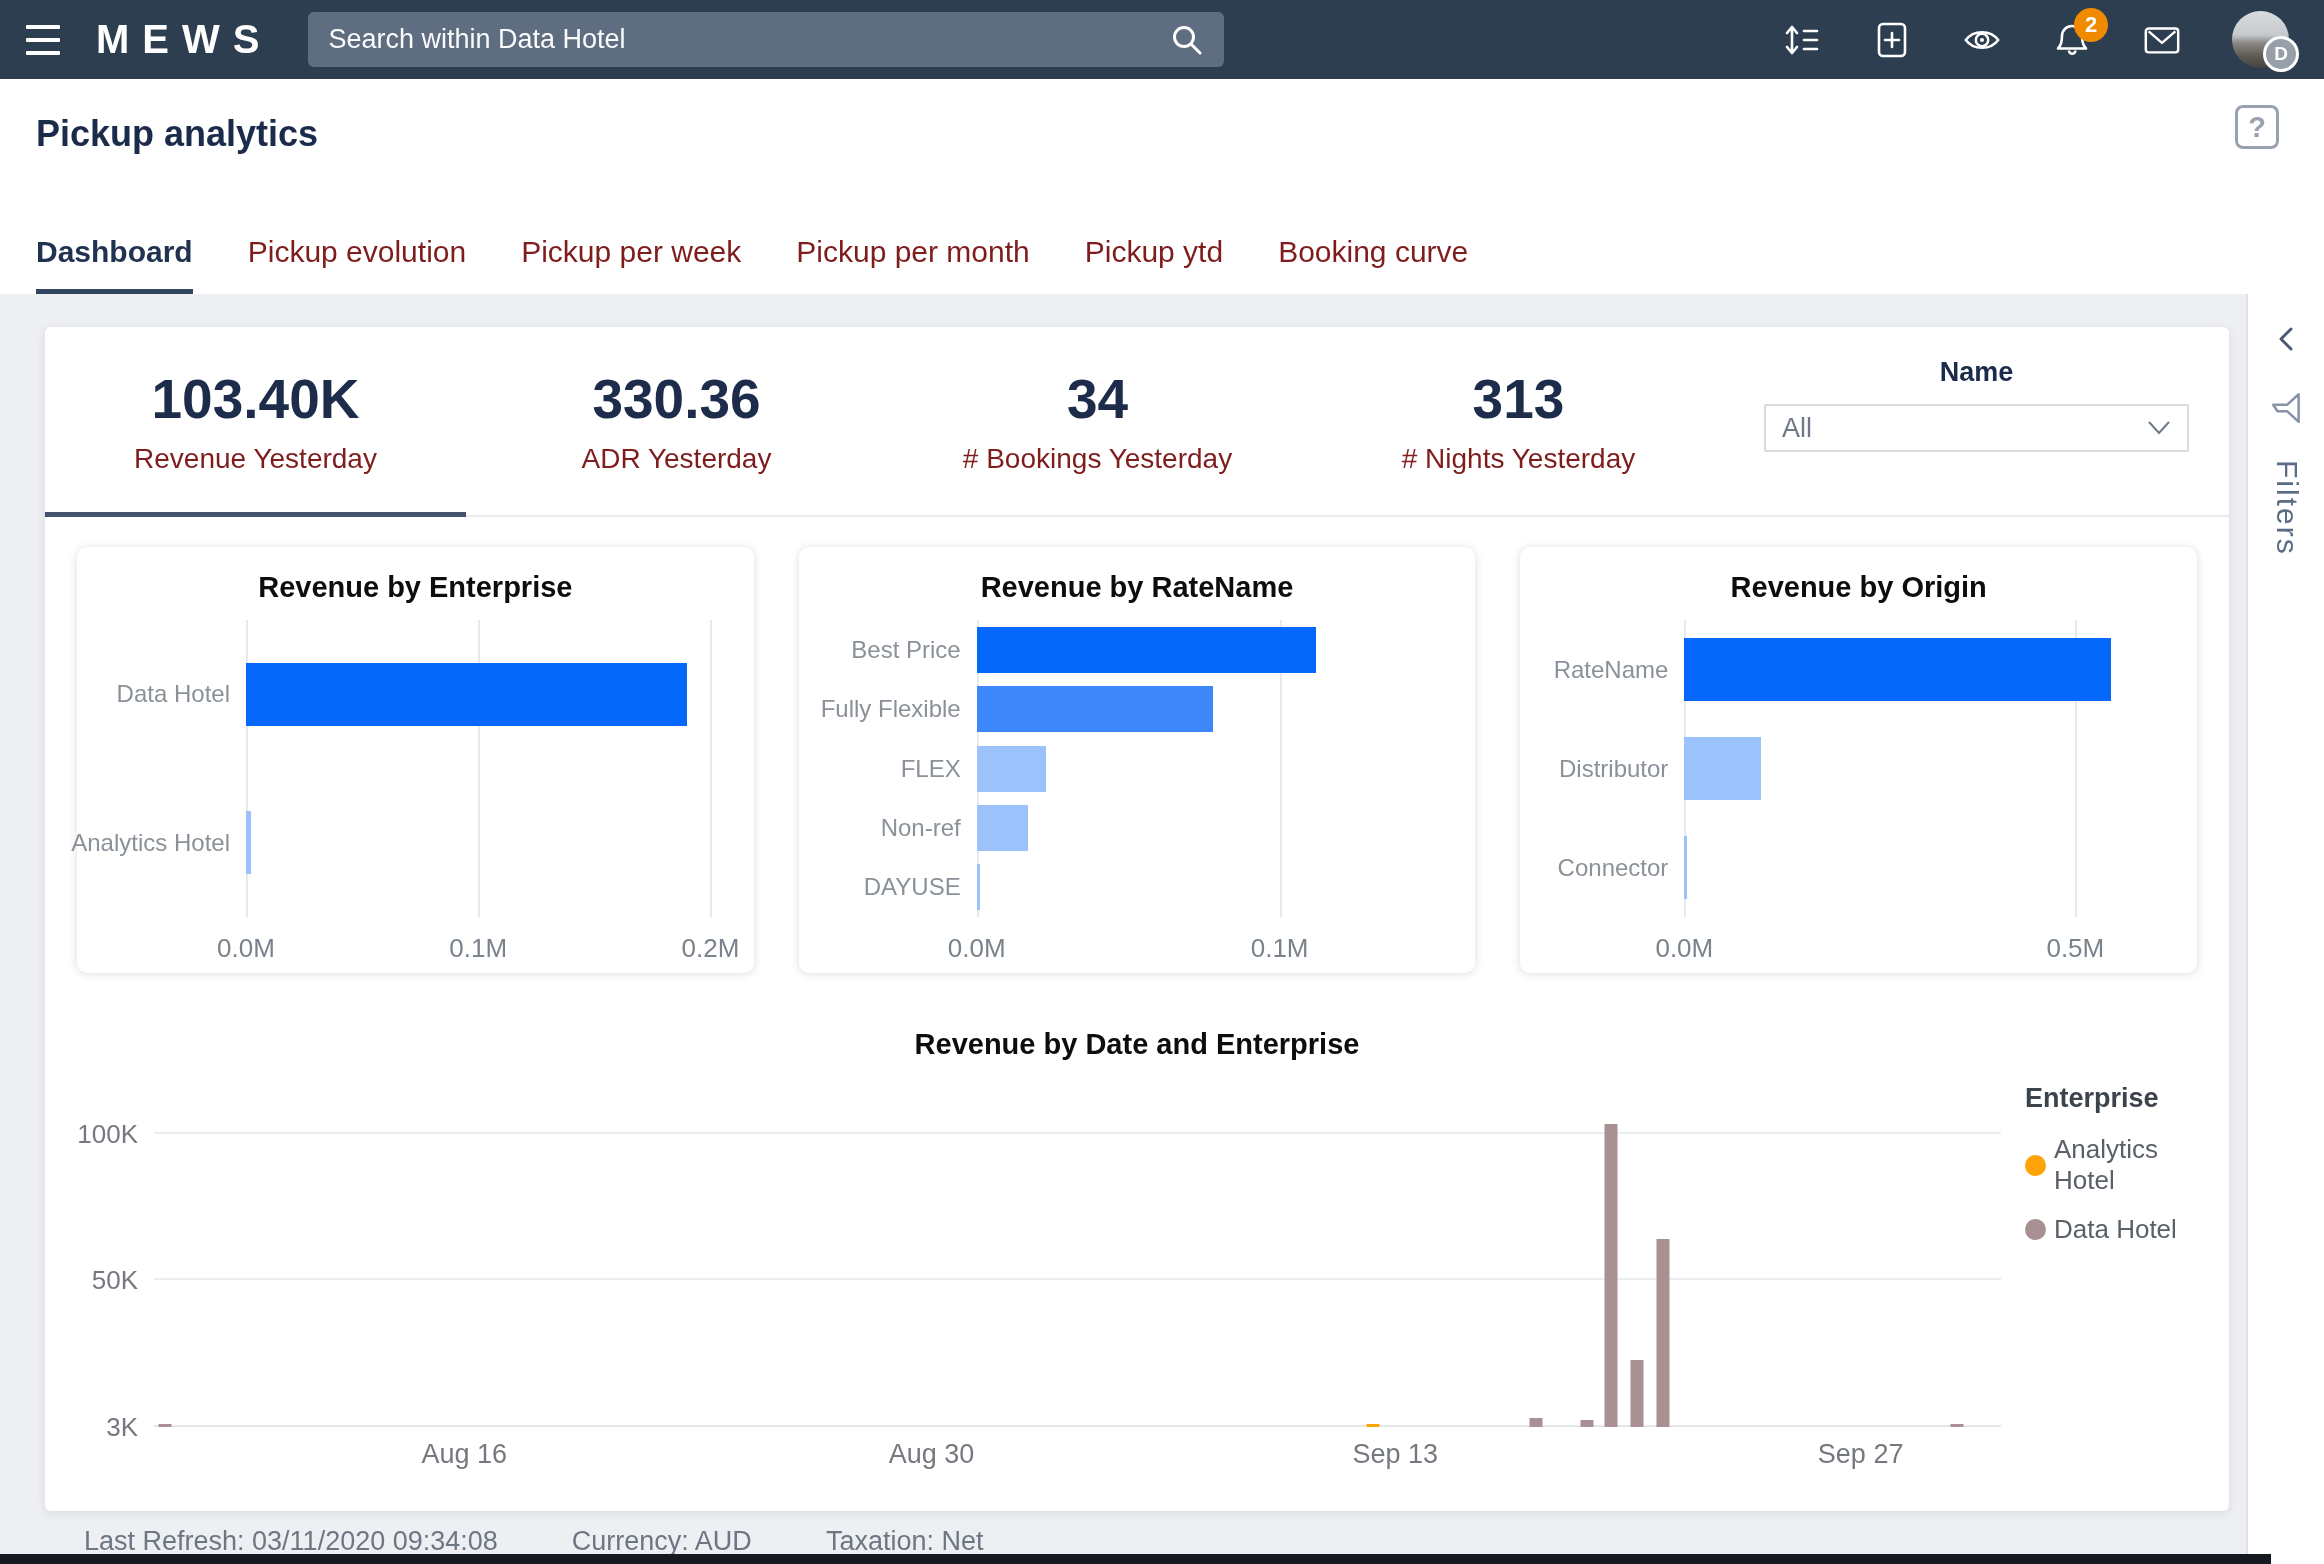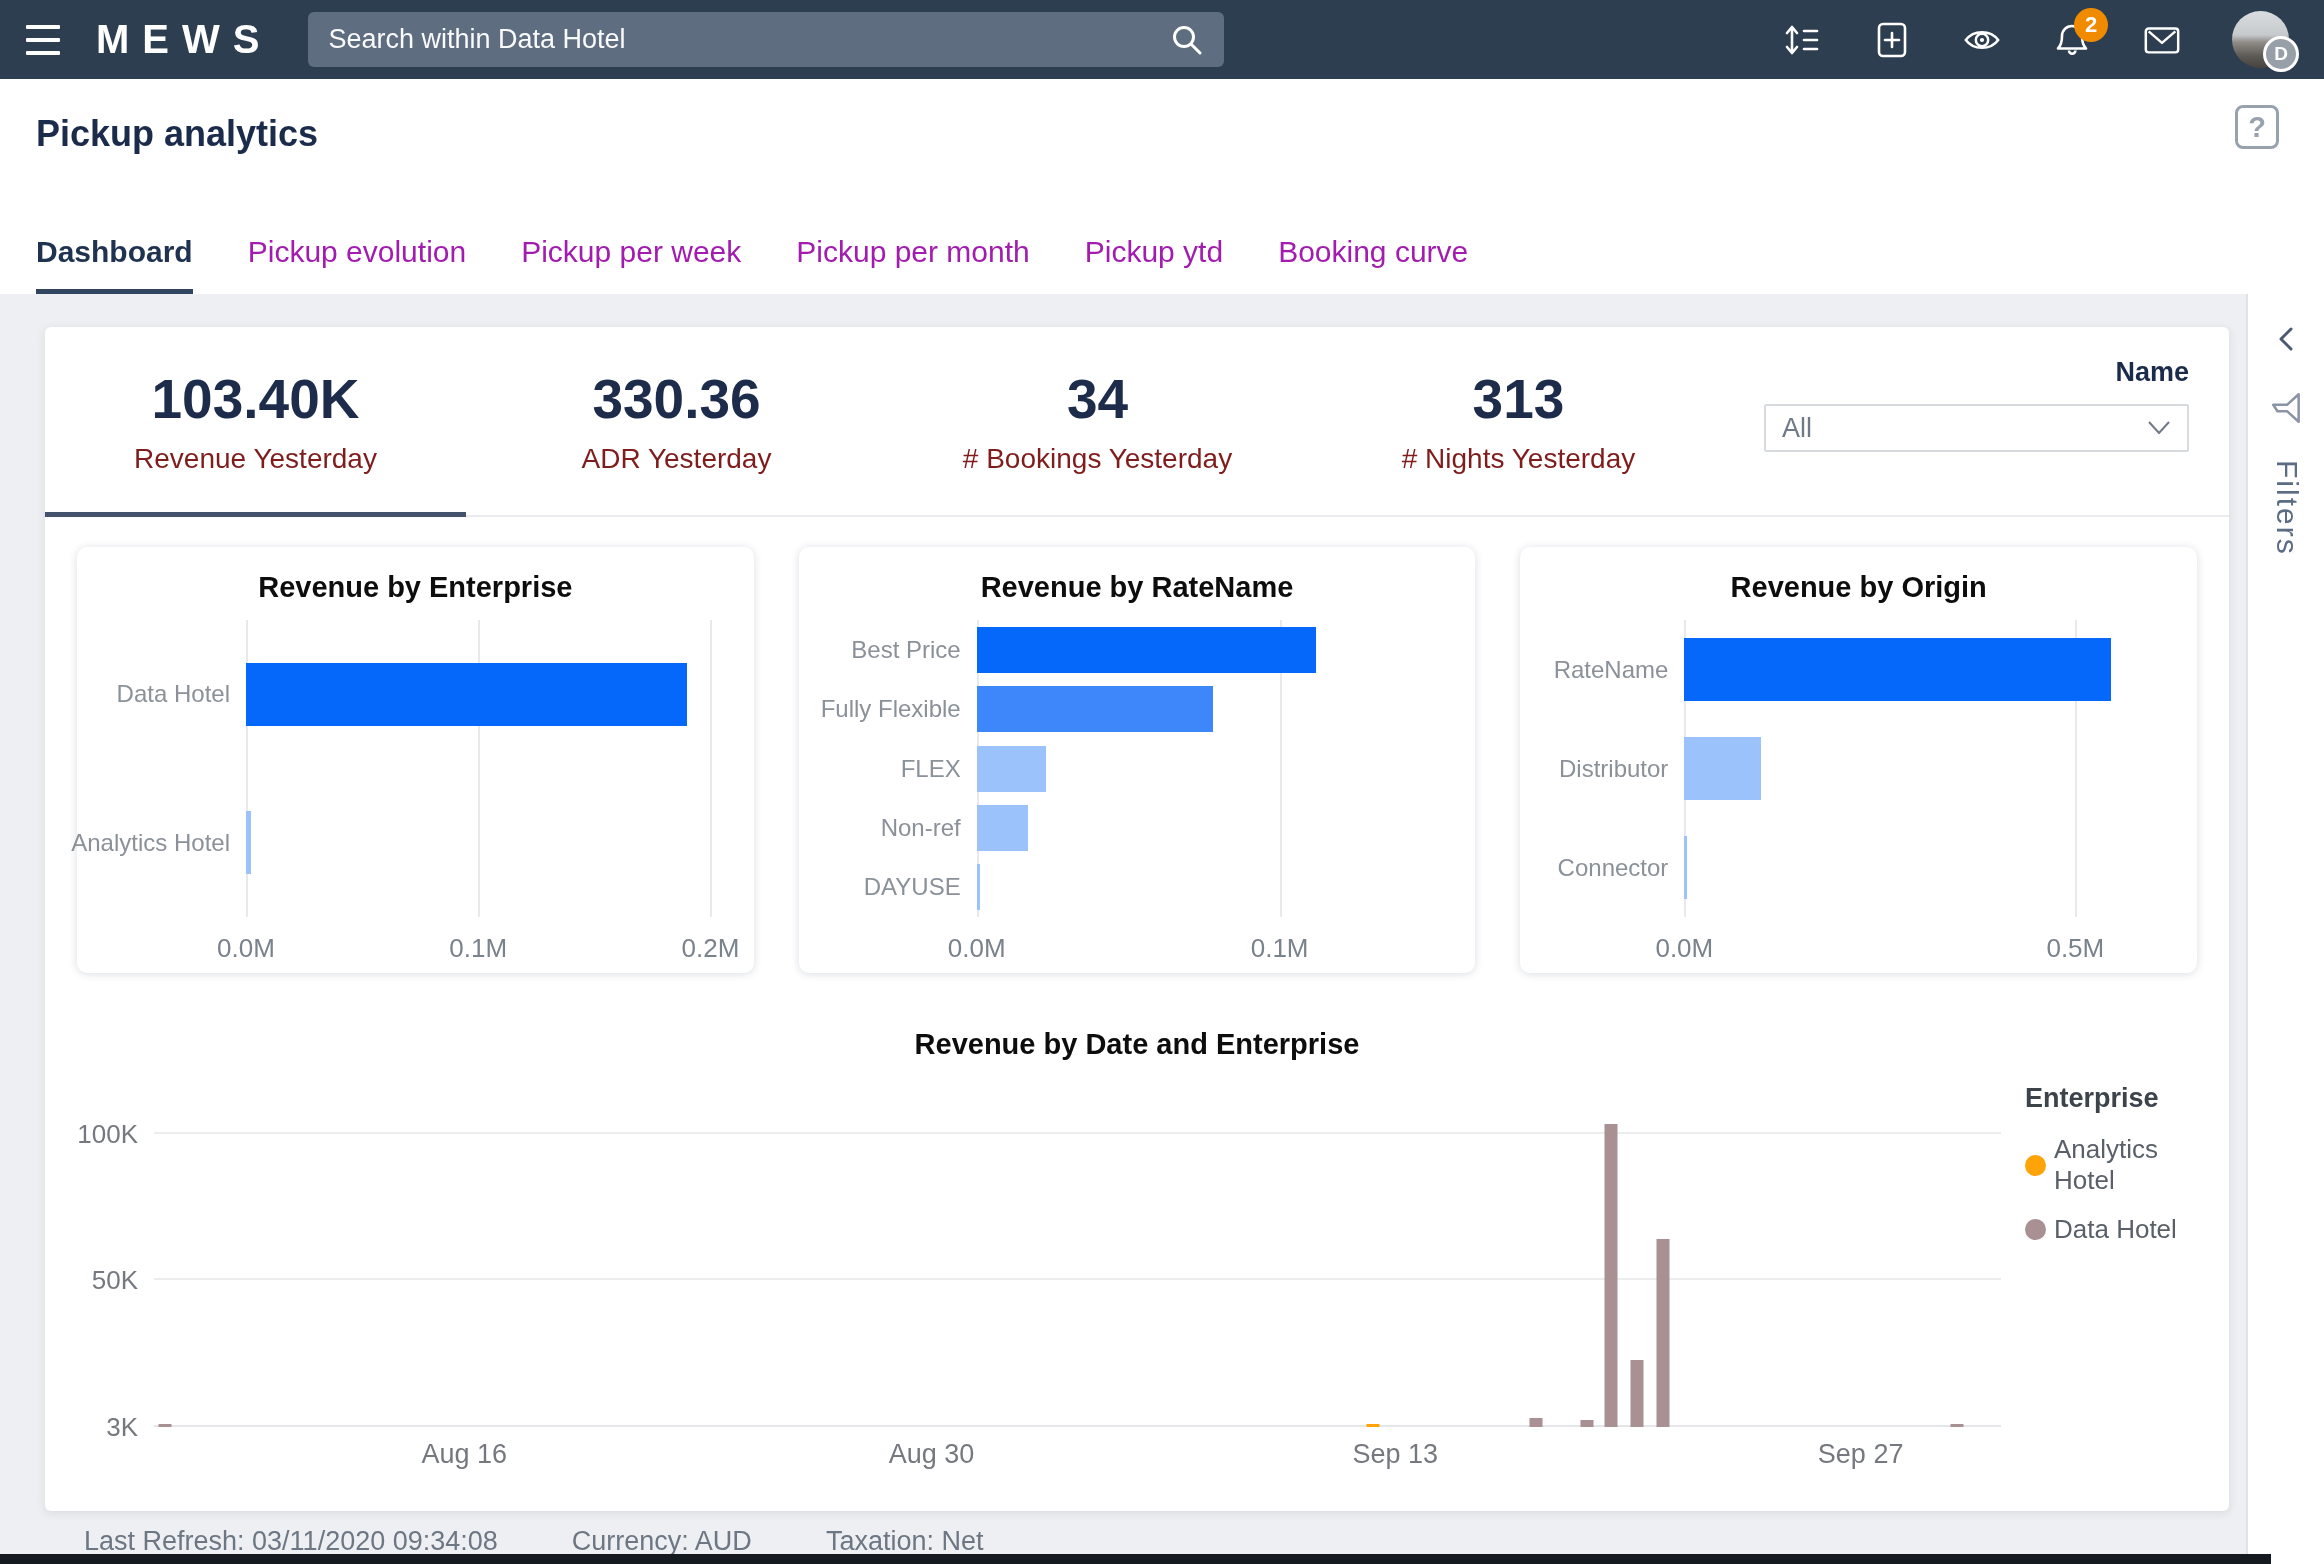--- a/index.html
+++ b/index.html
@@ -22,37 +22,37 @@
   .avatar{width:57px;height:57px;border-radius:50%;position:relative;cursor:pointer;
     background:linear-gradient(180deg,#d9dde0 0%,#c6cacd 42%,#8f8b87 55%,#5f5b56 78%,#454240 100%)}
   .avatar-badge{position:absolute;bottom:-4px;right:-10px;width:30px;height:30px;border-radius:50%;background:#97A0A9;
     border:3px solid #fff;color:#fff;font-size:19px;font-weight:bold;display:flex;align-items:center;justify-content:center}
   
   .page-head{background:#fff;height:97px;position:relative;padding:34px 36px 0;box-sizing:border-box}
   .page-title{font-size:36px;font-weight:bold;color:#1B2B4B}
   .help-btn{position:absolute;right:46px;top:26px;width:44px;height:44px;border:3px solid #98A2AE;border-radius:8px;color:#98A2AE;
     font-size:29px;font-weight:bold;display:flex;align-items:center;justify-content:center;box-sizing:border-box;cursor:pointer}
   .tabs{background:#fff;height:118px;display:flex;gap:55px;padding:51px 36px 0;box-sizing:border-box;align-items:flex-end}
-  .tab{font-size:30px;color:#a21caf;padding-bottom:20px;border-bottom:5px solid transparent;cursor:pointer;white-space:nowrap}
+  .tab{font-size:30px;color:#7f1d1d;padding-bottom:20px;border-bottom:5px solid transparent;cursor:pointer;white-space:nowrap}
   .tab.active{color:#1F3350;font-weight:bold;border-bottom-color:#32455E}
   
   .content{position:relative;height:1270px;background:#EDEFF2}
   .filter-rail{position:absolute;top:0;right:0;width:79px;height:100%;background:#fff;border-left:2px solid #DFE2E6;
     display:flex;flex-direction:column;align-items:center;padding-top:28px;gap:34px;box-sizing:border-box;z-index:2}
   .rail-label{writing-mode:vertical-rl;font-size:30px;color:#5B6C85;letter-spacing:2px}
   .main-card{position:absolute;left:45px;top:33px;width:2184px;height:1184px;background:#fff;border-radius:6px;
     box-shadow:0 2px 10px rgba(26,43,73,.10)}
   
   .kpi-row{display:flex;height:188px;border-bottom:2px solid #E9EBEF}
   .kpis{display:flex}
   .kpi{width:421px;display:flex;flex-direction:column;align-items:center;justify-content:center;gap:12px;position:relative;cursor:pointer}
   .kpi.selected::after{content:"";position:absolute;bottom:-2px;left:0;right:0;height:5px;background:#44536B}
   .kpi-value{font-size:55px;font-weight:bold;color:#1C2C4A}
   .kpi-label{font-size:28px;color:#7f1d1d}
-  .name-filter{margin-left:auto;width:465px;padding:30px 40px 0 0;display:flex;flex-direction:column;align-items:flex-end;gap:16px;box-sizing:border-box}
+  .name-filter{margin-left:auto;width:465px;padding:30px 40px 0 0;display:flex;flex-direction:column;align-items:center;gap:16px;box-sizing:border-box}
   .name-label{font-size:27px;font-weight:bold;color:#1B2B4B}
   .select-box{width:100%;height:48px;border:2px solid #D7DBE0;border-radius:2px;display:flex;align-items:center;
     justify-content:space-between;padding:0 16px;box-sizing:border-box;cursor:pointer;background:#fff}
   .select-value{font-size:27px;color:#6F7987}
   
   .charts-row{display:flex;gap:45px;padding:30px 32px 0}
   .chart-card{background:#fff;border-radius:10px;box-shadow:0 1px 8px rgba(26,43,73,.16);height:426px;box-sizing:border-box;
     padding:16px 20px;flex:1;min-width:0}
   .chart-title{text-align:center;font-size:29px;font-weight:bold;color:#0d0d0d;margin:8px 0 16px}
   .chart-body{display:flex;height:297px}

